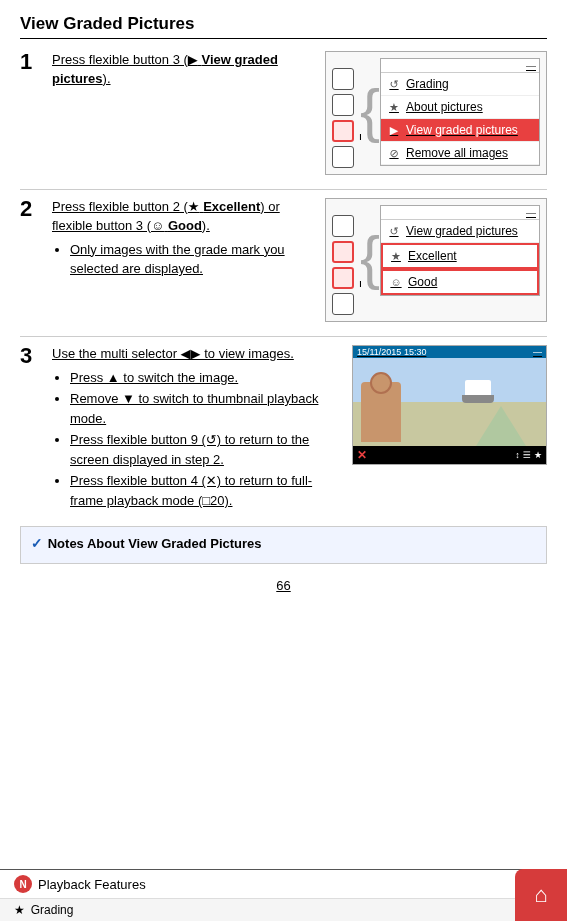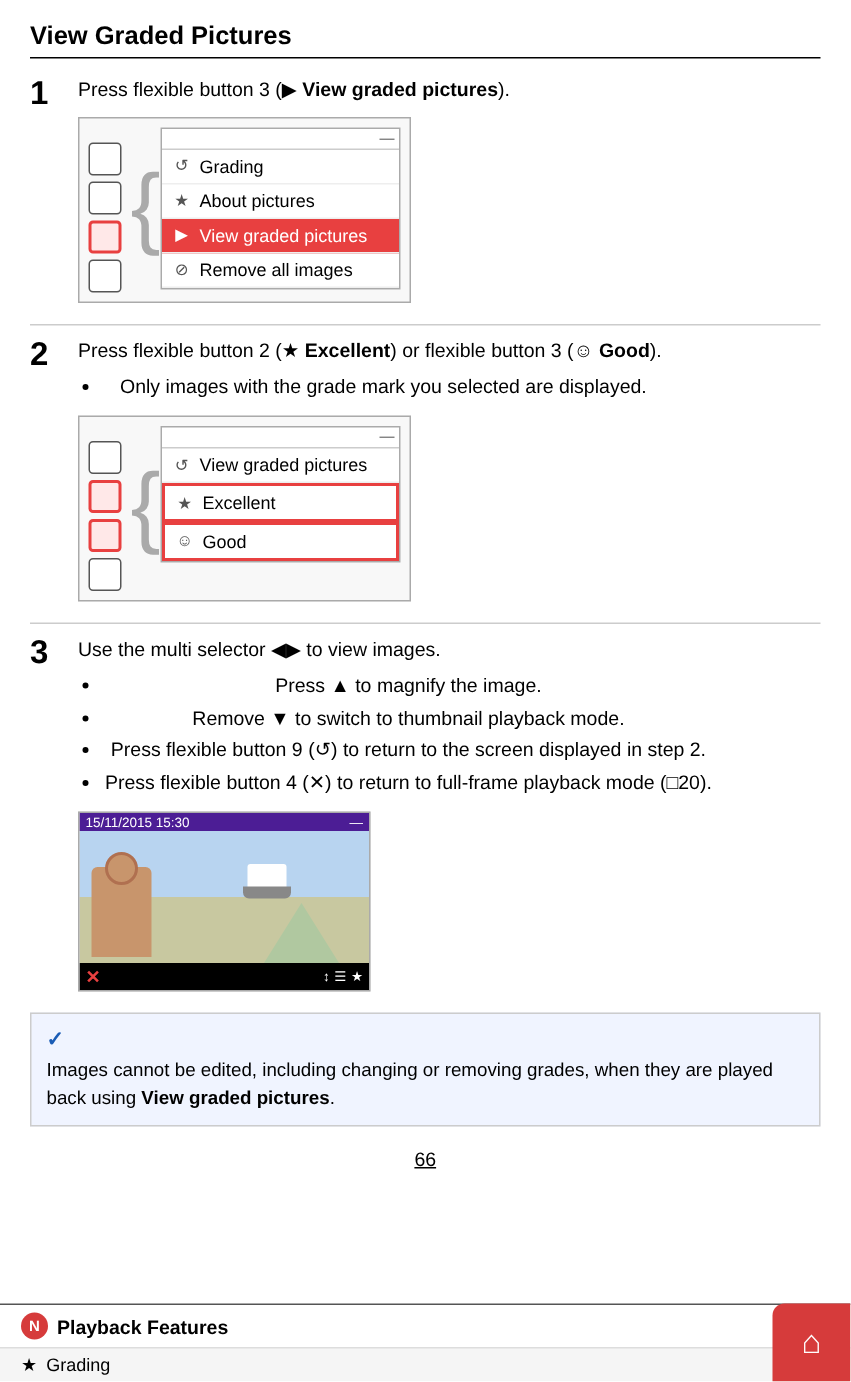--- a/index.html
+++ b/index.html
@@ -49,44 +49,44 @@
 
     .step-content {
       flex: 1;
       display: flex;
       flex-direction: column;
       gap: 4px;
     }
 
     .step-text-image {
       display: flex;
-      flex-direction: column;
+      flex-direction: row;
       gap: 8px;
       align-items: flex-start;
+      text-decoration: underline;
     }
 
     .step-text {
       flex: 1;
       line-height: 1.45;
     }
 
     .step-text b {
       font-weight: bold;
     }
 
     .bullet-list {
       list-style: disc;
       padding-left: 18px;
       margin-top: 4px;
       line-height: 1.5;
     }
 
     .bullet-list li {
       margin-bottom: 2px;
-      text-align: center;
     }
 
     
     .camera-menu-container {
       display: flex;
       flex-direction: row;
       align-items: flex-start;
       border: 1px solid #aaa;
       padding: 6px;
       background: #f8f8f8;
@@ -170,21 +170,21 @@
     .photo-box {
       border: 1px solid #aaa;
       background: #ddd;
       width: 195px;
       height: 120px;
       position: relative;
       overflow: hidden;
     }
 
     .photo-topbar {
-      background: #4c1d95;
+      background: #0369a1;
       color: #fff;
       font-size: 9px;
       padding: 1px 4px;
       display: flex;
       justify-content: space-between;
       align-items: center;
     }
 
     .photo-scene {
       width: 100%;
@@ -296,21 +296,21 @@
       align-items: center;
       justify-content: center;
       color: #fff;
       font-size: 10px;
       font-weight: bold;
       flex-shrink: 0;
     }
 
     .footer-label {
       font-size: 13px;
-      font-weight: bold;
+      font-weight: normal;
     }
 
     .footer-home {
       position: absolute;
       right: 0;
       bottom: 0;
       width: 52px;
       height: 52px;
       background: #d63b3b;
       border-radius: 8px 0 0 0;
@@ -449,21 +449,21 @@
 
   <div class="step-block">
     <div class="step-number-col">
       <span class="step-number">3</span>
     </div>
     <div class="step-content">
       <div class="step-text-image">
         <div class="step-text">
           Use the multi selector ◀▶ to view images.
           <ul class="bullet-list">
-            <li>Press ▲ to magnify the image.</li>
+            <li>Press ▲ to switch the image.</li>
             <li>Remove ▼ to switch to thumbnail playback mode.</li>
             <li>Press flexible button 9 (↺) to return to the screen displayed in step 2.</li>
             <li>Press flexible button 4 (✕) to return to full-frame playback mode (□20).</li>
           </ul>
         </div>
         <div class="photo-box">
           <div class="photo-topbar">
             <span>15/11/2015 15:30</span>
             <span>—</span>
           </div>
@@ -487,23 +487,21 @@
             </div>
           </div>
         </div>
       </div>
     </div>
   </div>
 
   <div class="notes-section">
     <div class="notes-title">
       <span class="notes-icon">✓</span>
-    </div>
-    <div class="notes-text">
-      Images cannot be edited, including changing or removing grades, when they are played back using <b>View graded pictures</b>.
+      <span>Notes About View Graded Pictures</span>
     </div>
   </div>
 
   <div class="page-number">66</div>
 
 </div>
 
 <div class="footer">
   <div class="footer-row1">
     <div class="footer-icon-playback">N</div>

